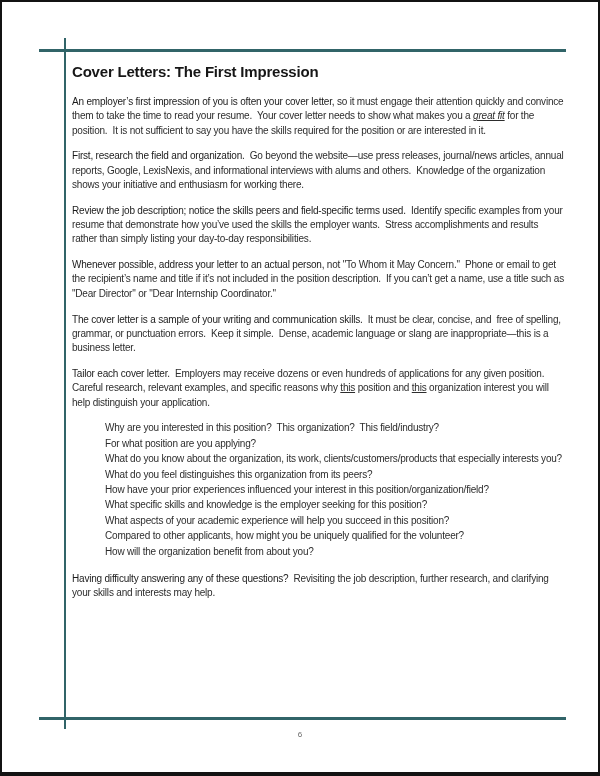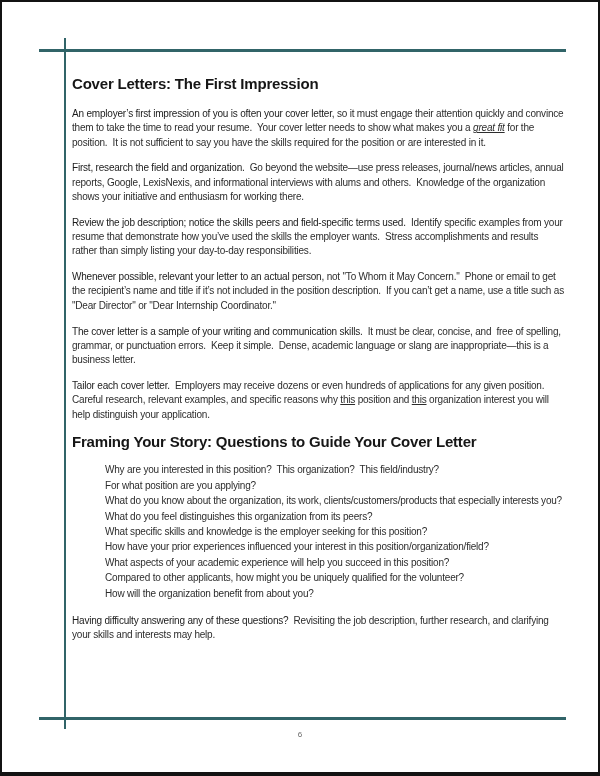--- a/index.html
+++ b/index.html
@@ -28,21 +28,21 @@
   .content{
     position:absolute;left:70px;top:57px;width:492px;
     color:var(--text);
   }
   h1,h2{
     font-size:15px;
     font-weight:bold;
     color:#161616;
     letter-spacing:-0.2px;
   }
-  h1{margin:16px 0 15px 0;}
+  h1{margin:4px 0 15px 0;}
   h2{margin:4px 0 13px 0;}
   .para{
     margin:0 0 11.5px 0;
     font-size:10px;
     line-height:14.3px;
     letter-spacing:-0.2px;
     white-space:pre-wrap;
   }
   .para .b{font-weight:normal;color:var(--bold);}
   .para .i{font-style:italic;}
@@ -73,36 +73,35 @@
 
   <div class="content">
     <h1>Cover Letters:  The First Impression</h1>
 
     <p class="para"><span class="b">An employer’s first impression of you is often your cover letter,</span><span> so it must engage their attention quickly and convince them to take the time to read your resume.  Your cover letter needs to show what makes you a </span><span class="i u">great fit</span><span> for the position.  It is not sufficient to say you have the skills required for the position or are interested in it.</span></p>
 
     <p class="para"><span class="b">First, research the field and organization.</span><span>  Go beyond the website—use press releases, journal/news articles, annual reports, Google, LexisNexis, and informational interviews with alums and others.  Knowledge of the organization shows your initiative and enthusiasm for working there.</span></p>
 
     <p class="para"><span class="b">Review the job description; notice the skills peers and field-specific terms used.</span><span>  Identify specific examples from your resume that demonstrate how you’ve used the skills the employer wants.  Stress accomplishments and results rather than simply listing your day-to-day responsibilities.</span></p>
 
-    <p class="para"><span class="b">Whenever possible, relevant your letter to an actual person,</span><span> not "To Whom it May Concern."  Phone or email to get the recipient’s name and title if it’s not included in the position description.  If you can’t get a name, use a title such as "Dear Director" or "Dear Internship Coordinator."</span></p>
+    <p class="para"><span class="b">Whenever possible, address your letter to an actual person,</span><span> not "To Whom it May Concern."  Phone or email to get the recipient’s name and title if it’s not included in the position description.  If you can’t get a name, use a title such as "Dear Director" or "Dear Internship Coordinator."</span></p>
 
     <p class="para"><span class="b">The cover letter is a sample of your writing and communication skills.</span><span>  It must be clear, concise, and  free of spelling, grammar, or punctuation errors.  Keep it simple.  Dense, academic language or slang are inappropriate—this is a business letter.</span></p>
 
     <p class="para"><span class="b">Tailor each cover letter.</span><span>  Employers may receive dozens or even hundreds of applications for any given position.  Careful research, relevant examples, and specific reasons why </span><span class="u">this</span><span> position and </span><span class="u">this</span><span> organization interest you will help distinguish your application.</span></p>
 
-    <h2>Framing Your Story:  Questions to Guide Your Cover Letter</h2>
 
 
     <div class="questions">
         <div class="question">Why are you interested in this position?  This organization?  This field/industry?</div>
         <div class="question">For what position are you applying?</div>
         <div class="question">What do you know about the organization, its work, clients/customers/products that especially interests you?</div>
         <div class="question">What do you feel distinguishes this organization from its peers?</div>
+        <div class="question">How have your prior experiences influenced your interest in this position/organization/field?</div>
         <div class="question">What specific skills and knowledge is the employer seeking for this position?</div>
-        <div class="question">How have your prior experiences influenced your interest in this position/organization/field?</div>
         <div class="question">What aspects of your academic experience will help you succeed in this position?</div>
         <div class="question">Compared to other applicants, how might you be uniquely qualified for the volunteer?</div>
         <div class="question">How will the organization benefit from about you?</div>
       </div>
 
     <p class="para"><span class="b">Having difficulty answering any of these questions?</span><span>  Revisiting the job description, further research, and clarifying your skills and interests may help.</span></p>
   </div>
 
   <div class="page-num">6</div>
 </div>

